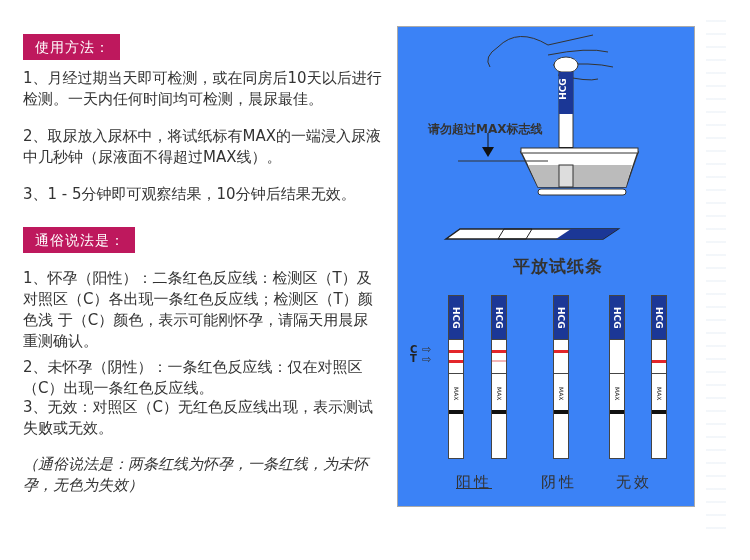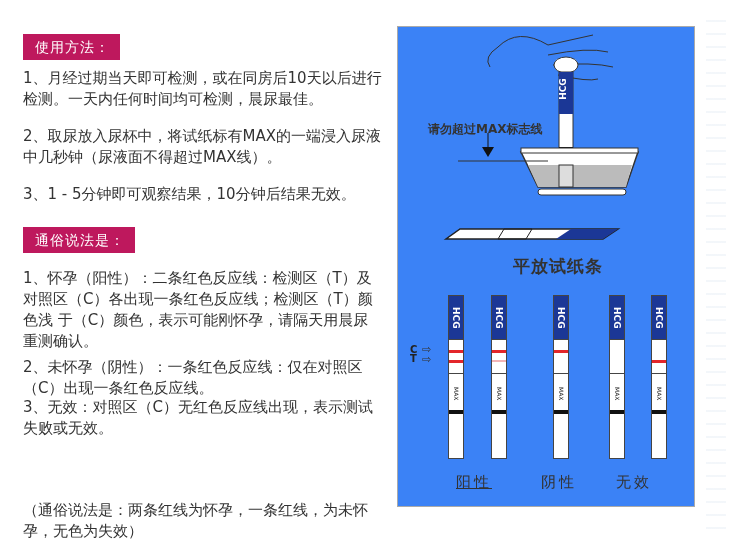--- a/index.html
+++ b/index.html
@@ -27,21 +27,21 @@
 
 <div class="badge" style="top:34px;">使用方法：</div>
 <div class="para" style="top:68px;">1、月经过期当天即可检测，或在同房后10天以后进行检测。一天内任何时间均可检测，晨尿最佳。</div>
 <div class="para" style="top:126px;">2、取尿放入尿杯中，将试纸标有MAX的一端浸入尿液中几秒钟（尿液面不得超过MAX线）。</div>
 <div class="para" style="top:184px;">3、1 - 5分钟即可观察结果，10分钟后结果无效。</div>
 
 <div class="badge" style="top:227px;">通俗说法是：</div>
 <div class="para" style="top:268px;">1、怀孕（阳性）：二条红色反应线：检测区（T）及对照区（C）各出现一条红色反应线；检测区（T）颜色浅 于（C）颜色，表示可能刚怀孕，请隔天用晨尿重测确认。</div>
 <div class="para" style="top:357px;">2、未怀孕（阴性）：一条红色反应线：仅在对照区（C）出现一条红色反应线。</div>
 <div class="para" style="top:397px;">3、无效：对照区（C）无红色反应线出现，表示测试失败或无效。</div>
-<div class="para" style="top:500px;">（通俗说法是：两条红线为怀孕，一条红线，为未怀孕，无色为失效）</div>
+<div class="para" style="top:454px;font-style:italic;">（通俗说法是：两条红线为怀孕，一条红线，为未怀孕，无色为失效）</div>
 
 <div class="panel">
 
   <svg width="296" height="200" style="position:absolute;left:0;top:0;">
 
     <path d="M100 20 Q120 0 150 18 L195 8 M150 28 Q190 20 210 25 M155 38 Q195 35 215 40 M160 48 Q190 55 200 52" fill="none" stroke="#333" stroke-width="1"></path>
     <path d="M100 20 Q85 30 92 40" fill="none" stroke="#333" stroke-width="1"></path>
     <ellipse cx="168" cy="38" rx="12" ry="8" fill="#fff" stroke="#333"></ellipse>
 
     <rect x="161" y="45" width="14" height="112" fill="#fff" stroke="#333"></rect>

